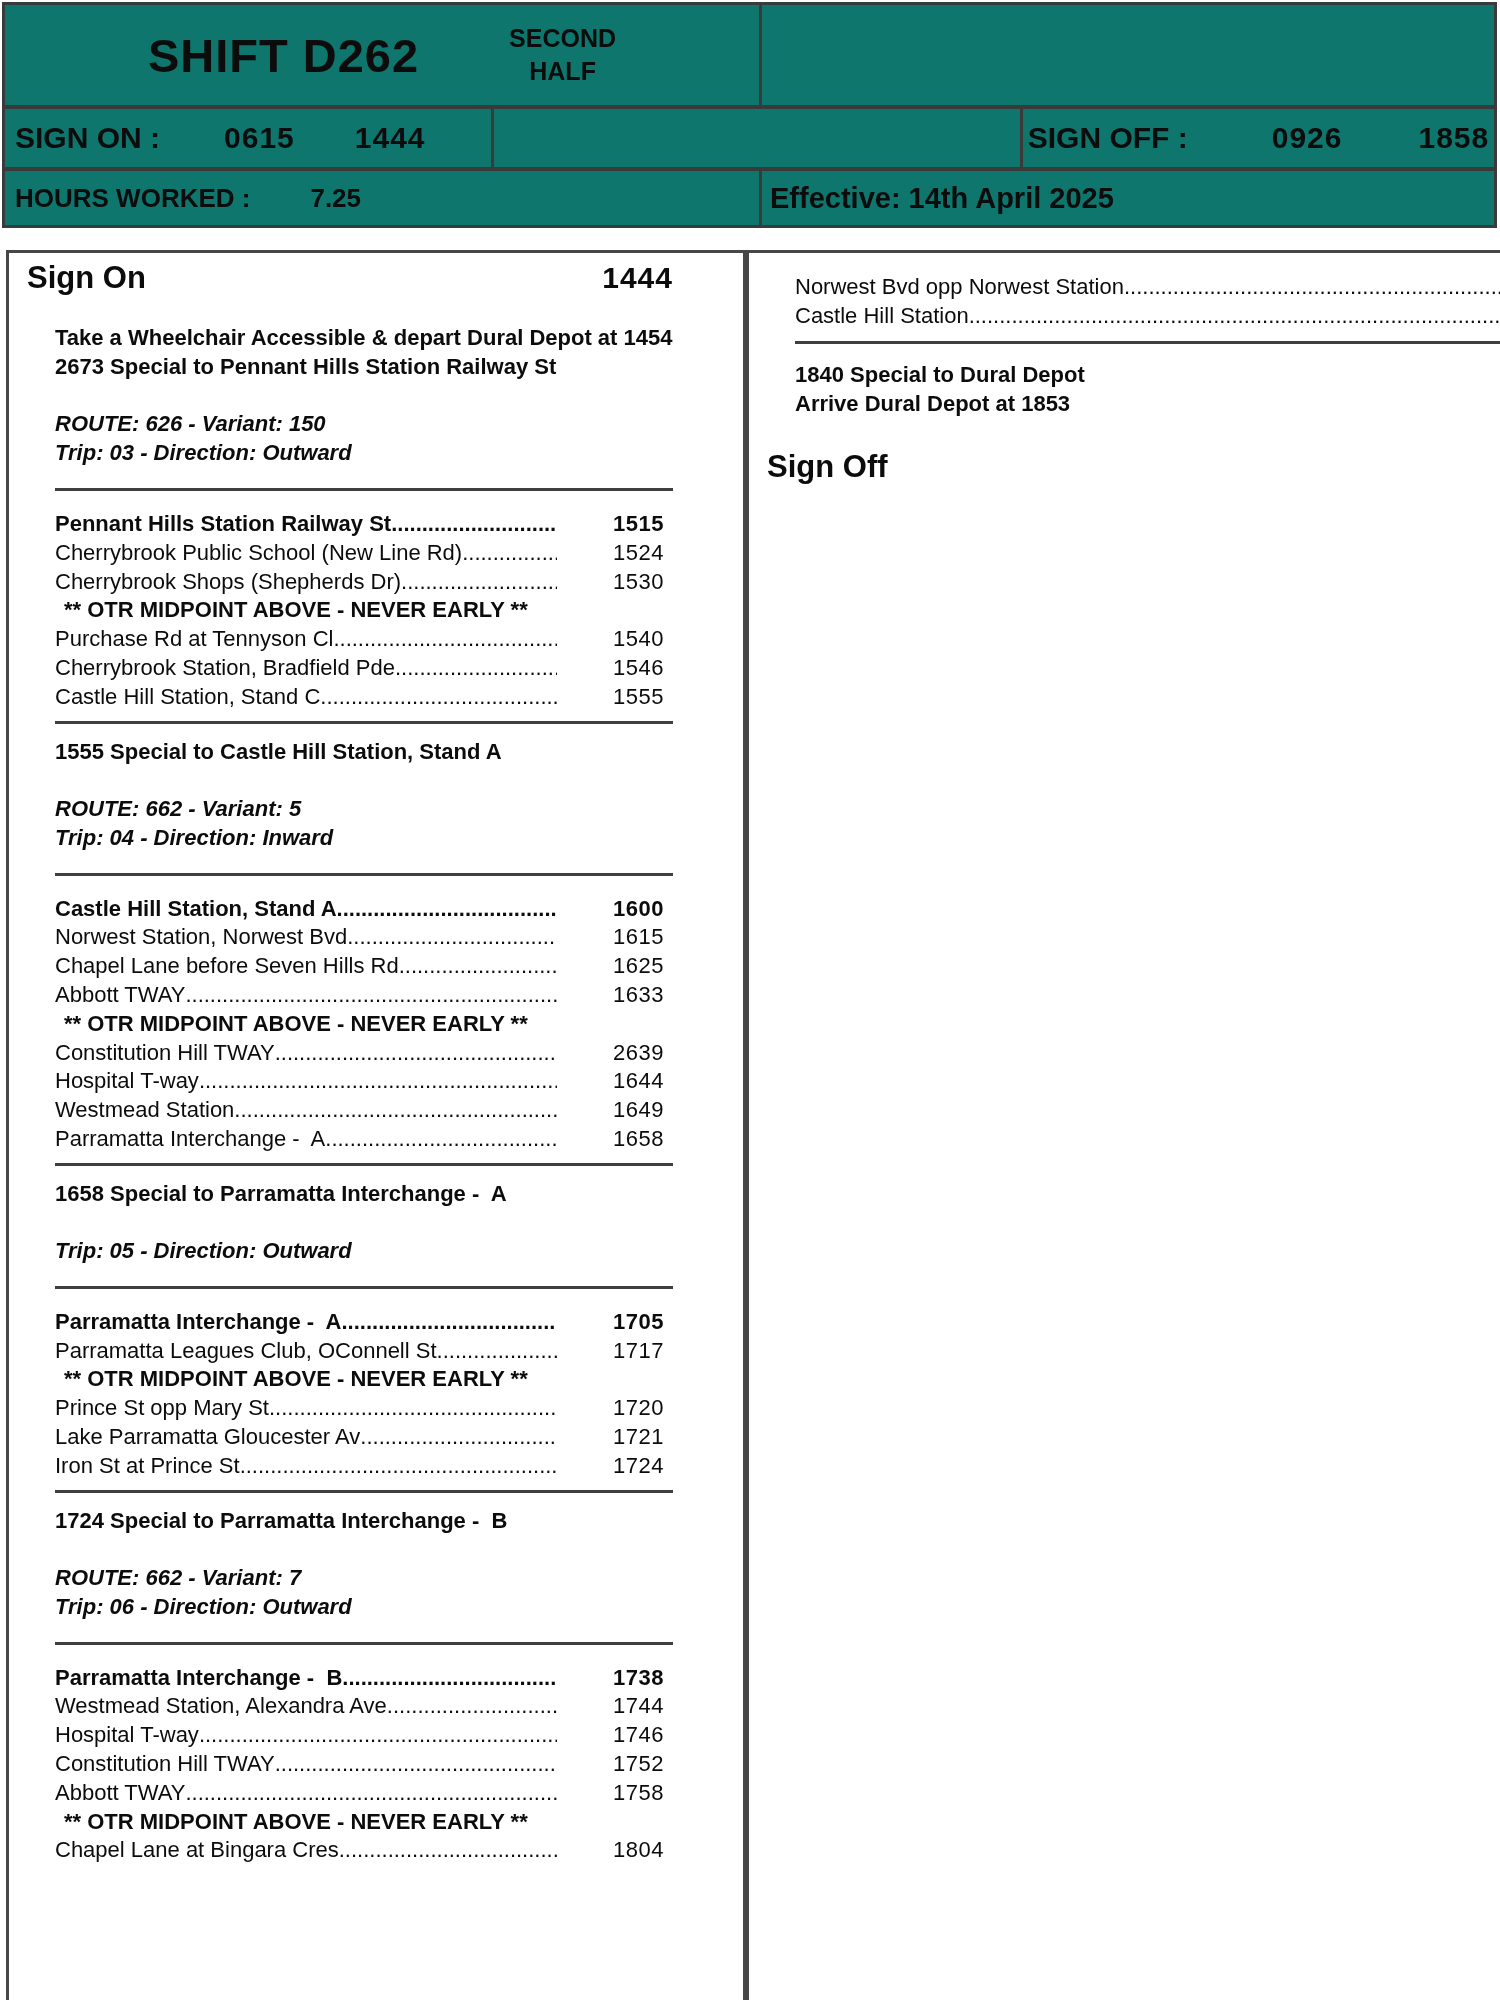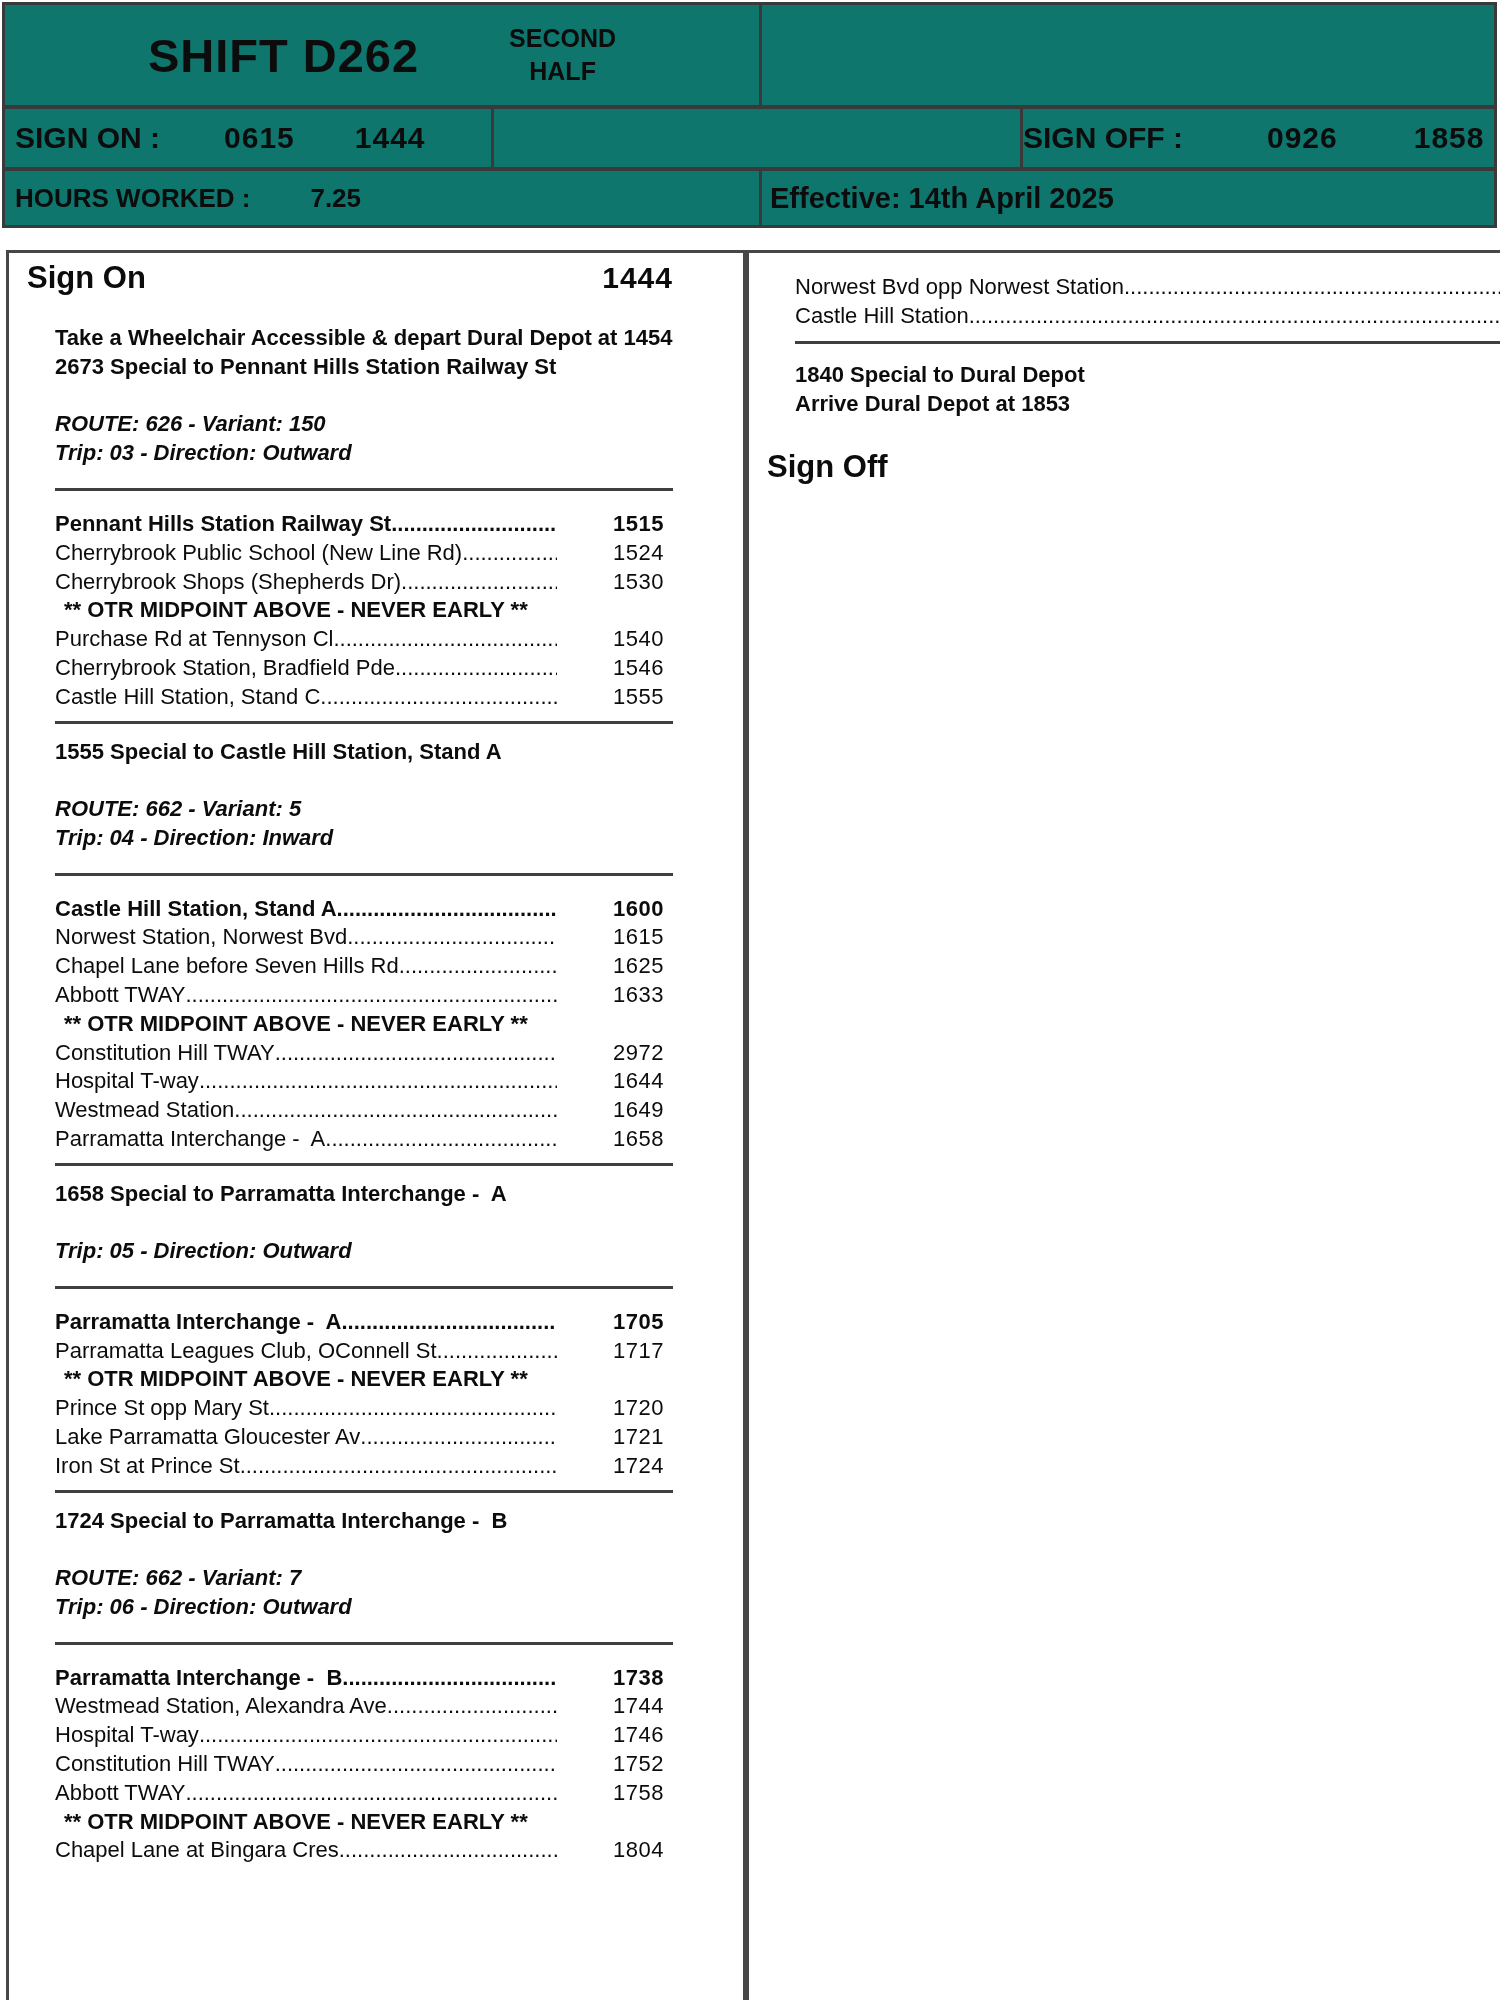--- a/index.html
+++ b/index.html
@@ -14,21 +14,21 @@
   .hr2{height:58px;border-bottom:4px solid #3a3a3a;}
   .hr3{height:54px;}
   .hc{height:100%;box-sizing:border-box;display:flex;align-items:center;}
   .hc-shift{width:757px;border-right:3px solid #3a3a3a;justify-content:center;gap:46px;}
   .shift-title{font-size:47px;font-weight:bold;letter-spacing:1px;}
   .half{font-size:25px;font-weight:bold;text-align:center;line-height:33px;margin-left:44px;}
   .hc-depot{flex:1;justify-content:center;}
   .depot{font-size:30px;font-weight:bold;text-align:center;line-height:35px;}
   .c-signon{width:489px;border-right:3px solid #3a3a3a;font-size:30px;font-weight:bold;padding-left:10px;}
   .c-mid{width:529px;border-right:3px solid #3a3a3a;}
-  .c-signoff{flex:1;font-size:30px;font-weight:bold;}
+  .c-signoff{flex:1;font-size:30px;font-weight:bold;justify-content:center;}
   .t-gap1{margin-left:64px;letter-spacing:1px;}
   .t-gap2{margin-left:60px;letter-spacing:1px;}
   .t-gap3{margin-left:84px;letter-spacing:1px;}
   .t-gap4{margin-left:76px;letter-spacing:1px;}
   .c-hours{width:757px;border-right:3px solid #3a3a3a;font-size:26px;font-weight:bold;padding-left:10px;}
   .hours-val{margin-left:60px;}
   .c-eff{flex:1;font-size:29px;font-weight:bold;padding-left:8px;}
 
   
   .cols{position:absolute;left:6px;top:250px;width:1490px;height:1760px;display:flex;align-items:stretch;}
@@ -174,21 +174,21 @@
           </div>
           <div class="srow">
             <span class="sname">Abbott TWAY</span>
             <span class="lead"></span>
             <span class="stime">1633</span>
           </div>
           <div class="otr">** OTR MIDPOINT ABOVE - NEVER EARLY **</div>
           <div class="srow">
             <span class="sname">Constitution Hill TWAY</span>
             <span class="lead"></span>
-            <span class="stime">2972</span>
+            <span class="stime">2639</span>
           </div>
           <div class="srow">
             <span class="sname">Hospital T-way</span>
             <span class="lead"></span>
             <span class="stime">1644</span>
           </div>
           <div class="srow">
             <span class="sname">Westmead Station</span>
             <span class="lead"></span>
             <span class="stime">1649</span>

